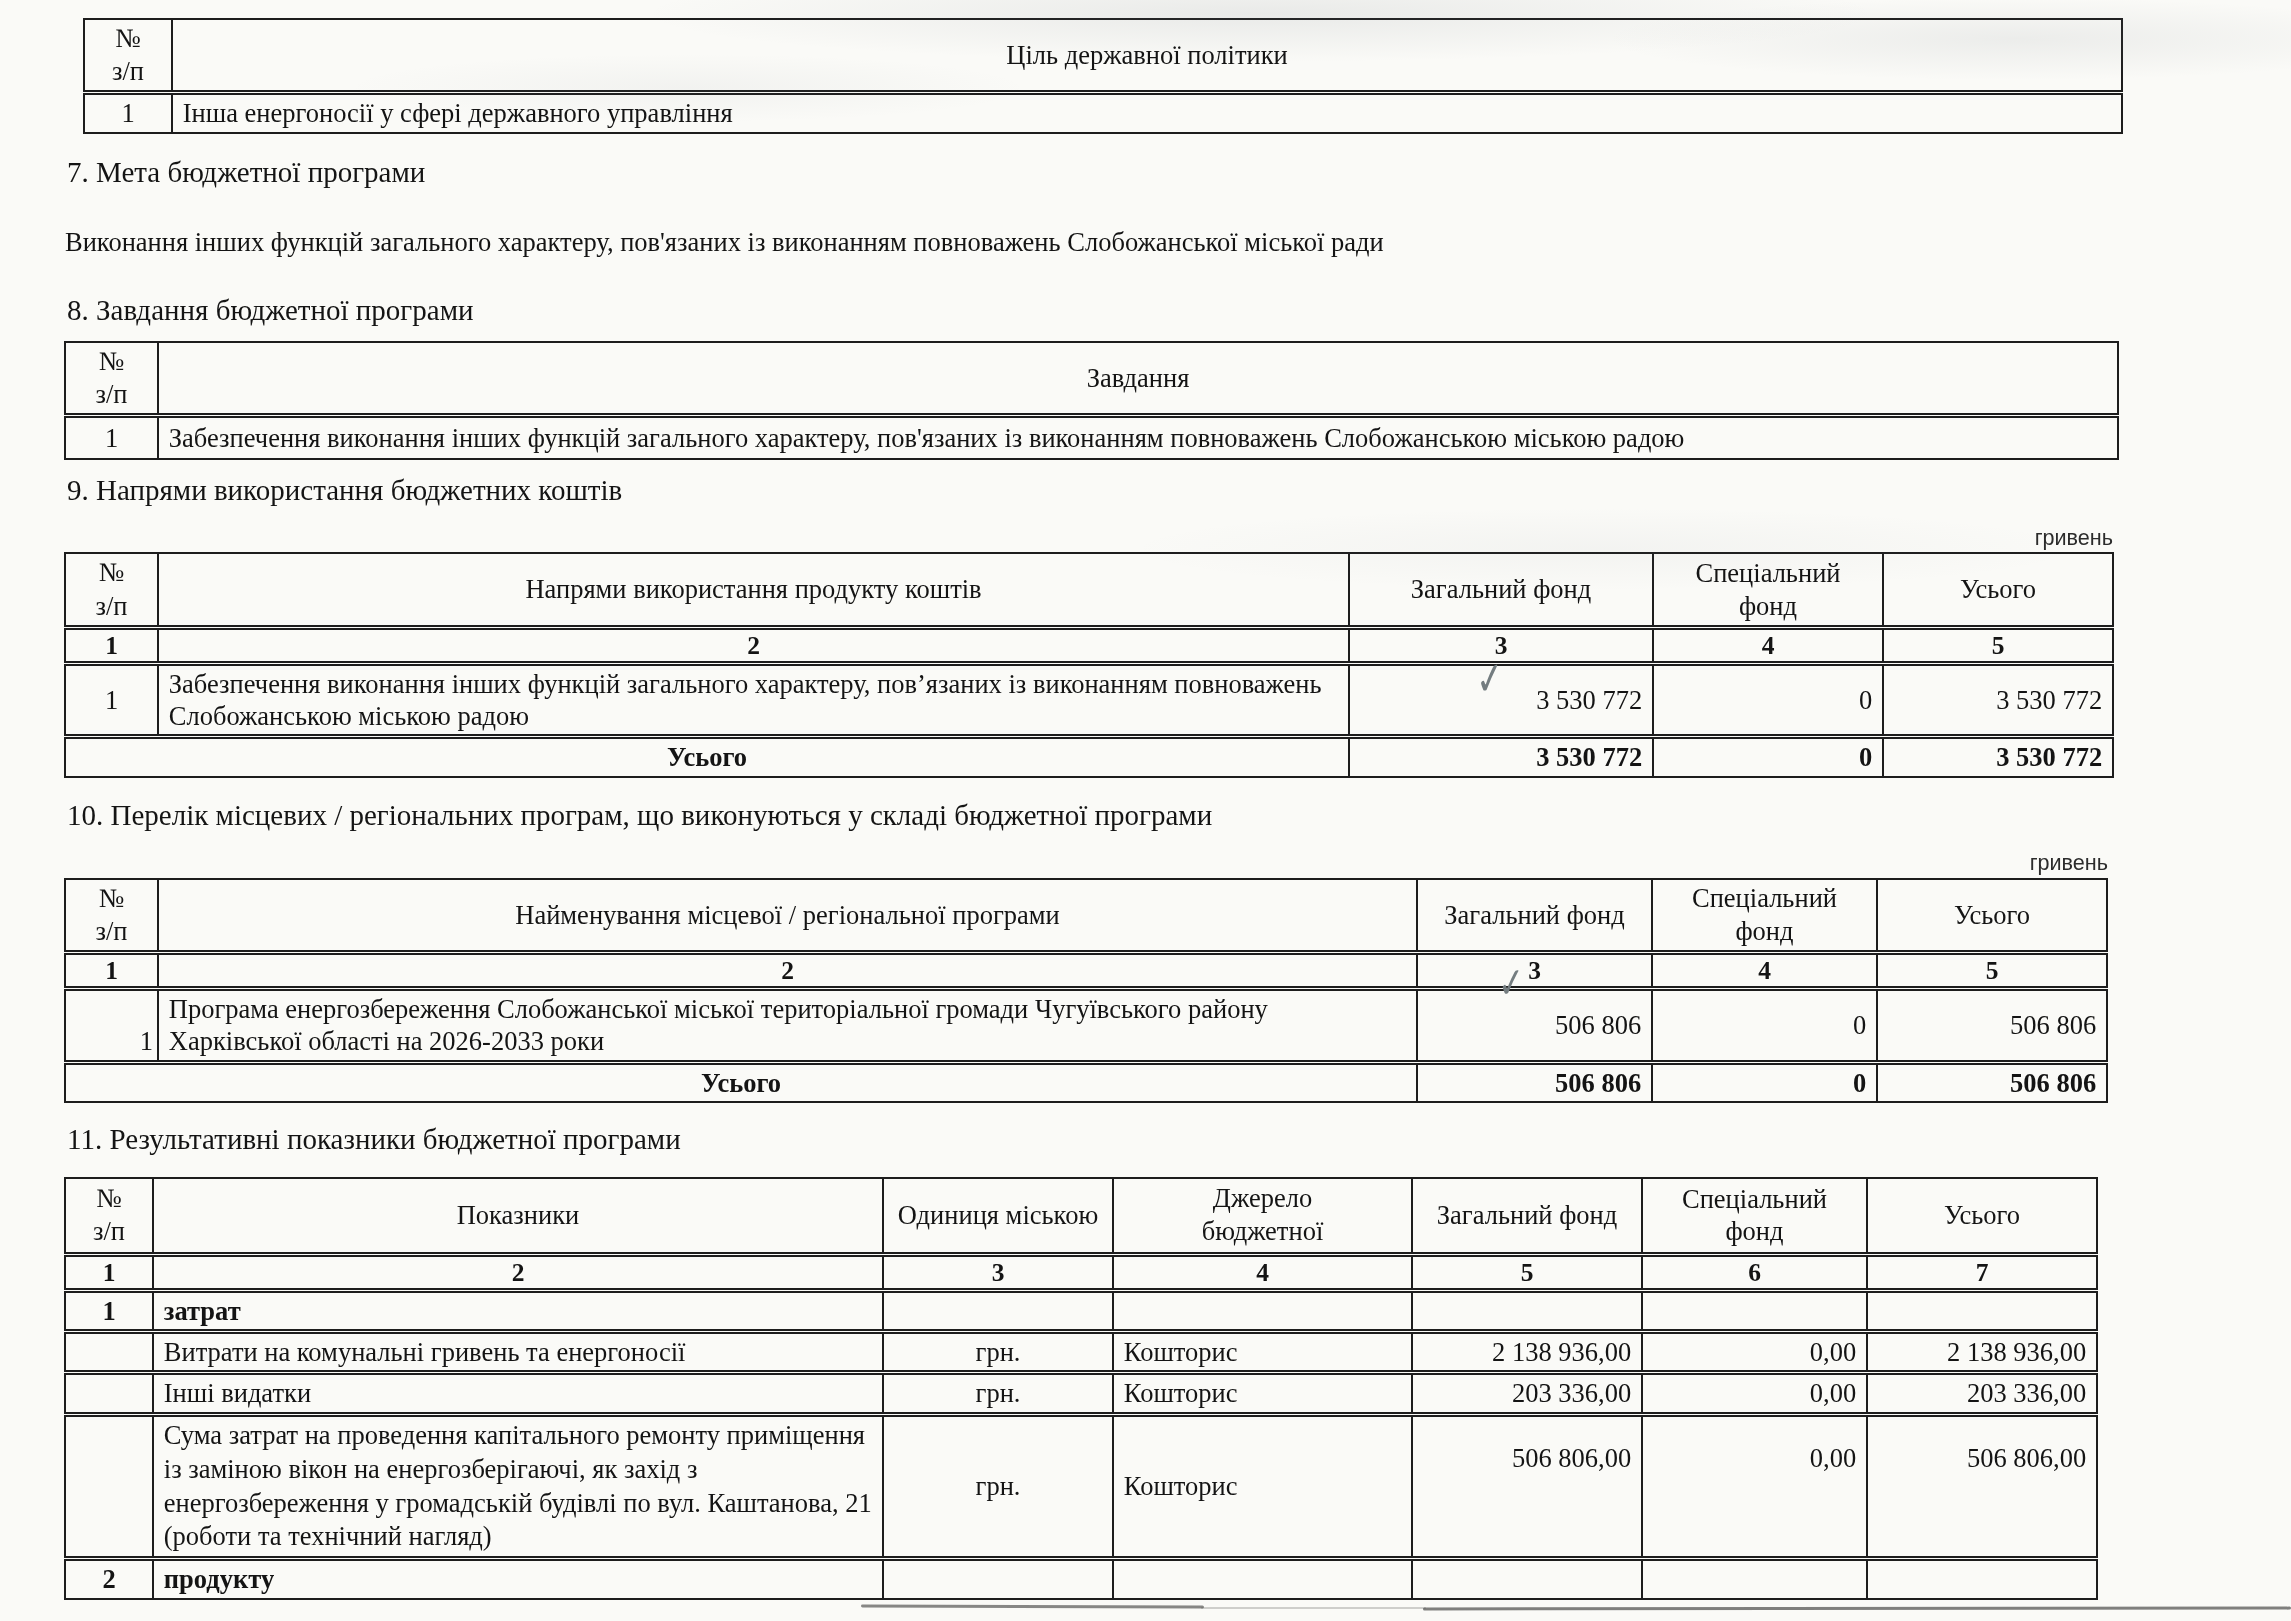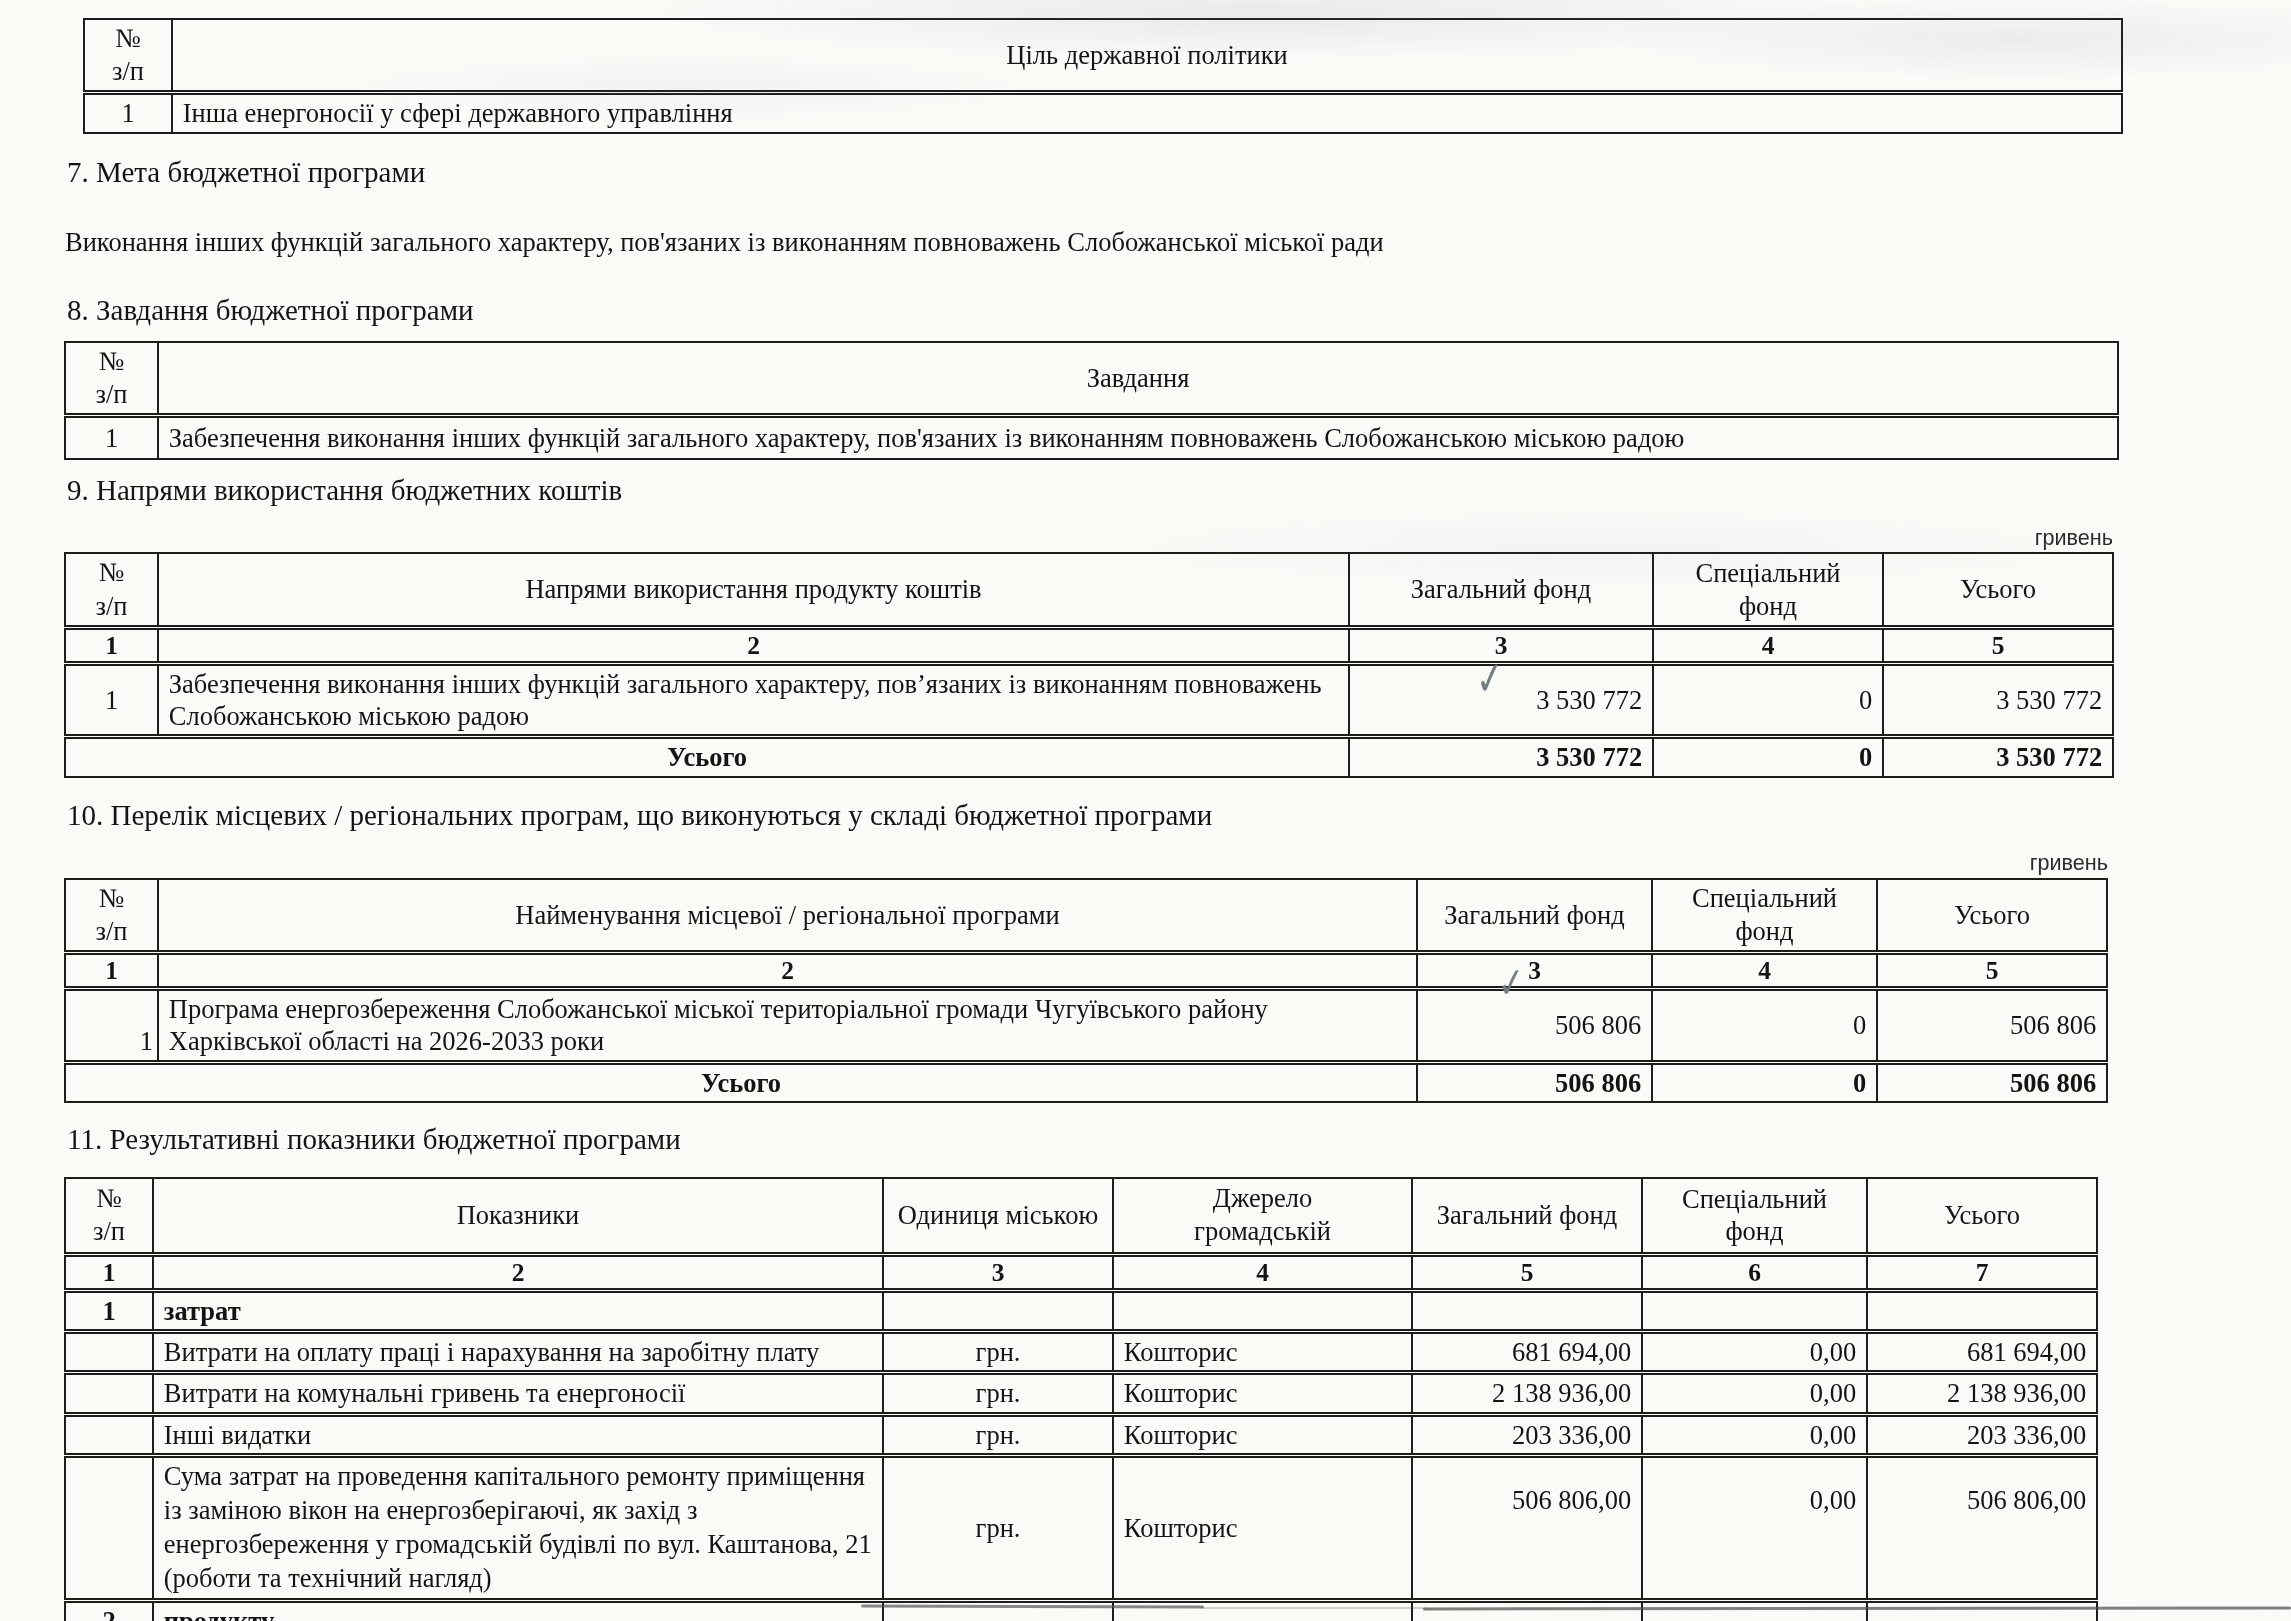--- a/index.html
+++ b/index.html
@@ -222,21 +222,21 @@
     <tbody>
         <tr style="height:76px">
       <td class="hc no-hdr">
         <div>№</div>
         <div>з/п</div>
       </td>
       <td class="hc">Показники</td>
       <td class="hc">Одиниця міською</td>
       <td class="hc no-hdr">
         <div>Джерело</div>
-        <div>громадській</div>
+        <div>бюджетної</div>
       </td>
       <td class="hc">Загальний фонд</td>
       <td class="hc">Спеціальний фонд</td>
       <td class="hc">Усього</td>
     </tr>
     <tr class="dbl colnum" style="height:29px">
       <td>1</td>
       <td>2</td>
       <td>3</td>
       <td>4</td>
@@ -248,29 +248,20 @@
       <td class="hc b">1</td>
       <td class="b">затрат</td>
       <td></td>
       <td></td>
       <td></td>
       <td></td>
       <td></td>
     </tr>
     <tr class="dbl" style="height:41px">
       <td></td>
-      <td>Витрати на оплату праці і нарахування на заробітну плату</td>
-      <td class="hc">грн.</td>
-      <td class="src">Кошторис</td>
-      <td class="num">681 694,00</td>
-      <td class="num">0,00</td>
-      <td class="num">681 694,00</td>
-    </tr>
-    <tr class="dbl" style="height:41px">
-      <td></td>
       <td>Витрати на комунальні гривень та енергоносії</td>
       <td class="hc">грн.</td>
       <td class="src">Кошторис</td>
       <td class="num">2 138 936,00</td>
       <td class="num">0,00</td>
       <td class="num">2 138 936,00</td>
     </tr>
     <tr class="dbl" style="height:41px">
       <td></td>
       <td>Інші видатки</td>

